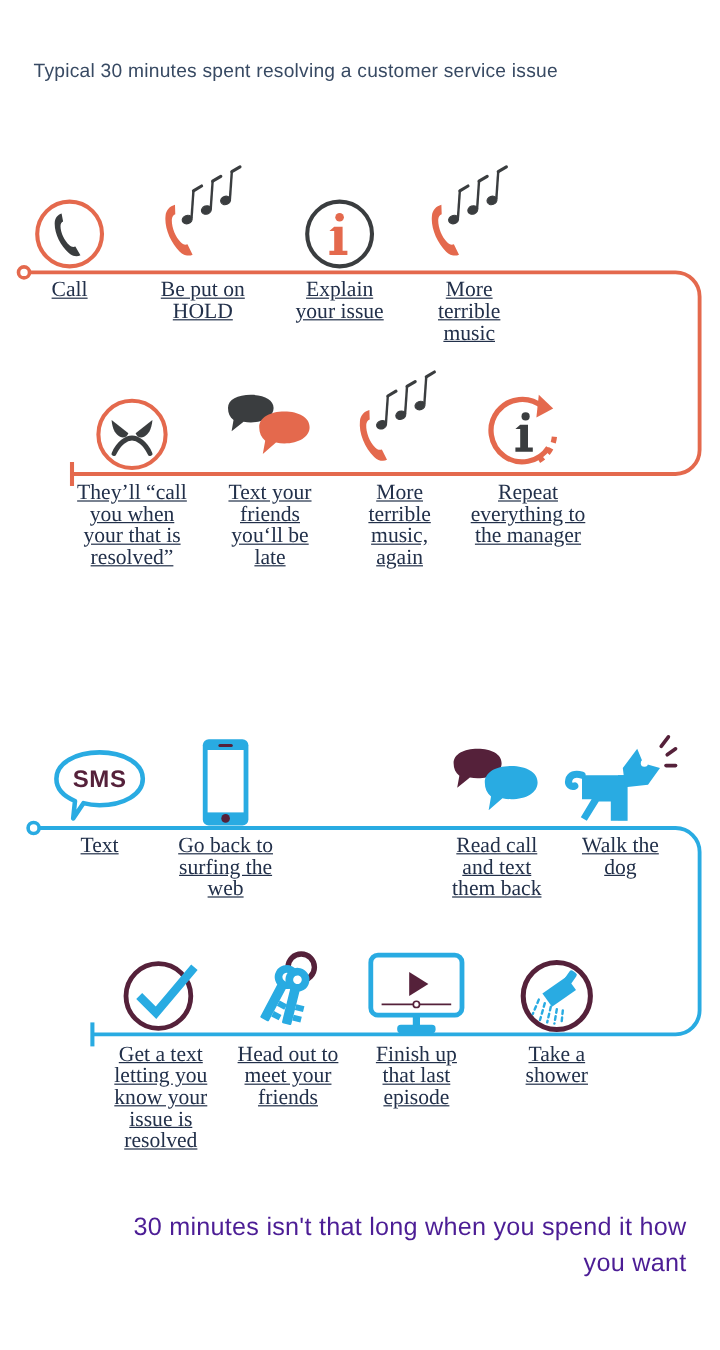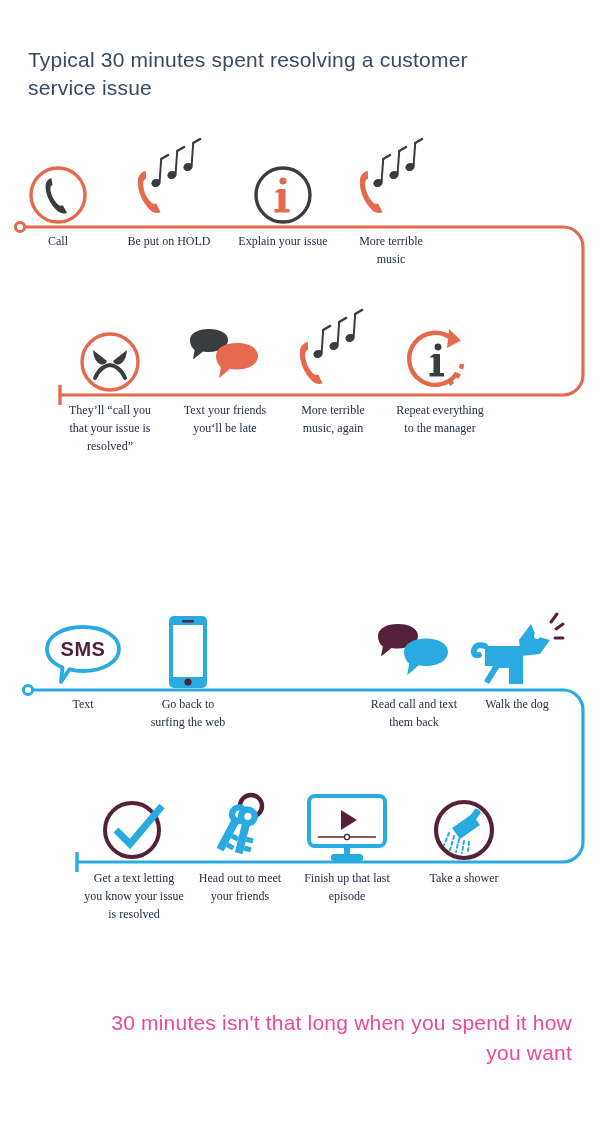--- a/index.html
+++ b/index.html
@@ -6,39 +6,40 @@
   body{
     width:600px;height:1125px;background:#ffffff;
     font-family:"Liberation Sans", sans-serif;
     position:relative;overflow:hidden;
   }
   .stage{position:absolute;left:0;top:0;width:600px;height:1125px;}
 
   .headline{
     position:absolute;left:28px;top:46px;width:470px;
     font-family:"Liberation Sans", sans-serif;
-    font-size:21px;line-height:28px;font-weight:400;
+    font-size:16px;line-height:28px;font-weight:400;
     color:#384a63;letter-spacing:.2px;
   }
   .footline{
     position:absolute;right:28px;top:1008px;width:470px;
     text-align:right;
     font-family:"Liberation Sans", sans-serif;
     font-size:21px;line-height:30px;font-weight:400;
-    color:#ec4899;letter-spacing:.2px;
+    color:#4c1d95;letter-spacing:.2px;
   }
 
   .track{position:absolute;left:0;top:0;width:600px;height:1125px;pointer-events:none;}
 
   .step{position:absolute;text-align:center;}
   .step .art{height:86px;display:flex;align-items:flex-end;justify-content:center;}
   .step .cap{
     font-family:"Liberation Serif", serif;
-    font-size:12px;line-height:18px;color:#22304a;
+    font-size:18px;line-height:18px;color:#22304a;
     margin-top:5px;
+    text-decoration:underline;
   }
   .step.blue .cap{color:#22304a;}
 
   svg{display:block;overflow:visible;}
 </style>
 </head>
 <body>
 
 <div class="stage">
 
@@ -149,21 +150,21 @@
     <div class="art">
       <svg width="68" height="68" viewBox="0 0 68 68">
         <circle cx="34" cy="34" r="28" fill="none" stroke="#E4694D" stroke-width="3.4"></circle>
 
         <path d="M17,22 L31,33 c-1,3 -4,4.5 -7,3 c-3.5,-1.8 -6.4,-6 -7,-14 Z" fill="#3A3D3F"></path>
         <path d="M51,22 L37,33 c1,3 4,4.5 7,3 c3.5,-1.8 6.4,-6 7,-14 Z" fill="#3A3D3F"></path>
 
         <path d="M19,50 c4,-9 10.5,-13 15,-13 c4.5,0 11,4 15,13" fill="none" stroke="#3A3D3F" stroke-width="4" stroke-linecap="round"></path>
       </svg>
     </div>
-    <div class="cap">They’ll “call you that your issue is resolved”</div>
+    <div class="cap">They’ll “call you when your that is resolved”</div>
   </div>
 
   <div class="step" style="left:180px;top:310px;width:90px;">
     <div class="art">
       <svg width="86" height="68" viewBox="0 0 86 68">
         <path d="M8,12 c0,-7 8,-11 19,-11 c11,0 19,4 19,11 c0,7 -8,12 -19,12 c-2,0 -4,-0.2 -6,-0.6
                  l-10,8 l1.6,-9.4 c-3,-2.4 -4.6,-5.6 -4.6,-10 Z" fill="#3A3D3F"></path>
         <path d="M34,28 c0,-8 9,-13 21,-13 c12,0 21,5 21,13 c0,8 -9,13.5 -21,13.5 c-2.4,0 -4.8,-0.3 -7,-0.8
                  l-11,9.6 l2,-11 c-3.2,-2.8 -5,-6.6 -5,-11.3 Z" fill="#E4694D"></path>
       </svg>

